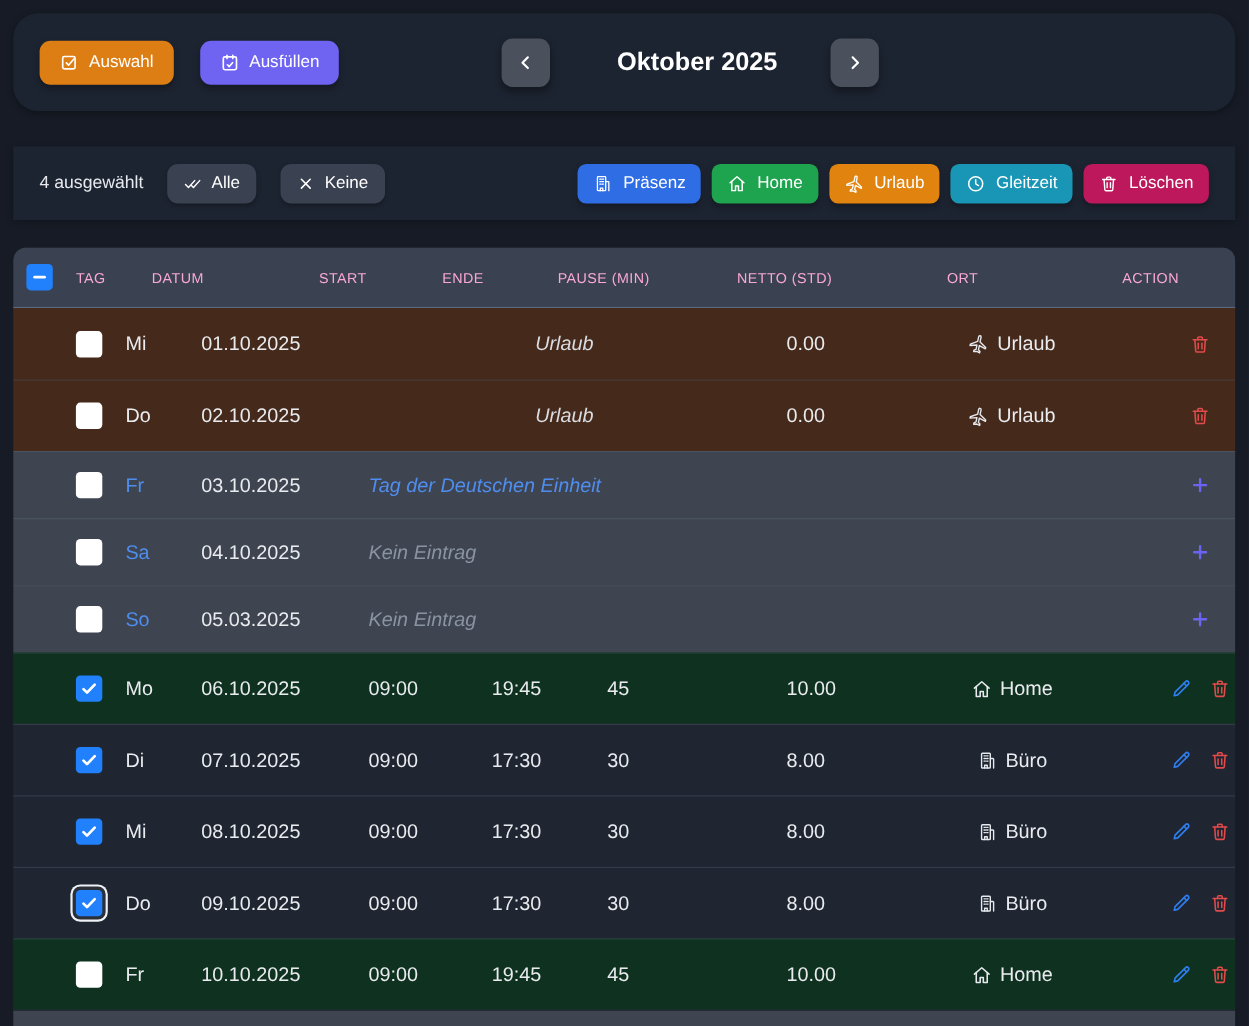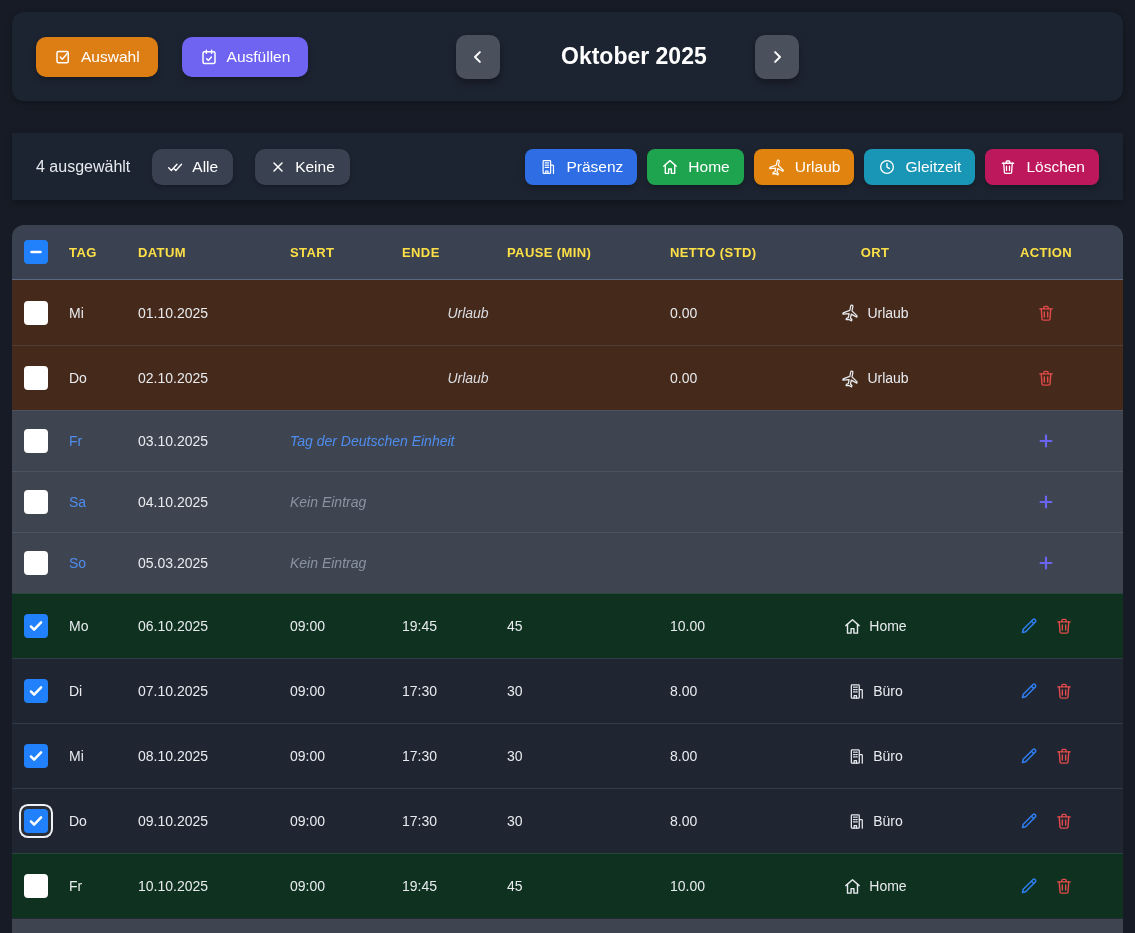--- a/index.html
+++ b/index.html
@@ -11,21 +11,21 @@
     color: #e9ebef;
   }
   :root{
     --bg:#161b25; --card:#1d2431; --row:#1f2632; --header-row:#3a4150;
     --vacation:#45291b; --weekend:#3e4551; --green:#0f3220;
     --accent:#2180fb; --day-blue:#4f8dee; --muted:#848d9b; --text:#e9ebef;
   }
   svg { display:block; }
 
   
-  .card { background: var(--card); border-radius: 12px; }
+  .card { background: var(--card); border-radius: 23px; }
   .topbar {
     height: 89px; display:flex; align-items:center;
     padding: 0 24px; position: relative; margin-bottom: 32px;
     box-shadow: 0 2px 6px rgba(0,0,0,.25);
   }
   .btn {
     display:inline-flex; align-items:center; gap:9px;
     border:none; cursor:pointer; color:#fff;
     font-family: inherit; font-size:15.5px; font-weight:500;
     padding: 11px 18px; border-radius: 10px;
@@ -69,25 +69,25 @@
   .grid-row {
     display:grid;
     grid-template-columns: 45px 69px 152px 112px 105px 163px 124px 186px 156px;
     align-items:center;
   }
   .thead {
     height:55px; background: var(--header-row);
     border-bottom: 1px solid #5b6881;
   }
   .th {
-    font-size:13px; font-weight:700; letter-spacing:.4px;
-    color:#fde047; text-transform: uppercase; padding-left:12px;
+    font-size:13px; font-weight:400; letter-spacing:.4px;
+    color:#f9a8d4; text-transform: uppercase; padding-left:12px;
   }
   .th.center { padding-left:0; text-align:center; }
-  .row { height:65px; border-top:1px solid rgba(125,135,155,.22); font-size:14px; }
+  .row { height:65px; border-top:1px solid rgba(125,135,155,.22); font-size:18px;padding-left:45px; }
   .row:first-of-type { border-top:none; }
   .row--vacation { background: var(--vacation); }
   .row--holiday, .row--weekend { background: var(--weekend); height:61px; }
   .row--work { background: var(--row); }
   .row--work-long { background: var(--green); }
   .row--partial { background: var(--weekend); height:15px; border-top:1px solid rgba(20,25,35,.6); }
 
   .cell { padding-left:12px; }
   .cell.c1 { grid-column:1; } .cell.c2 { grid-column:2; } .cell.c3 { grid-column:3; }
   .cell.c4 { grid-column:4; } .cell.c5 { grid-column:5; } .cell.c6 { grid-column:6; }

